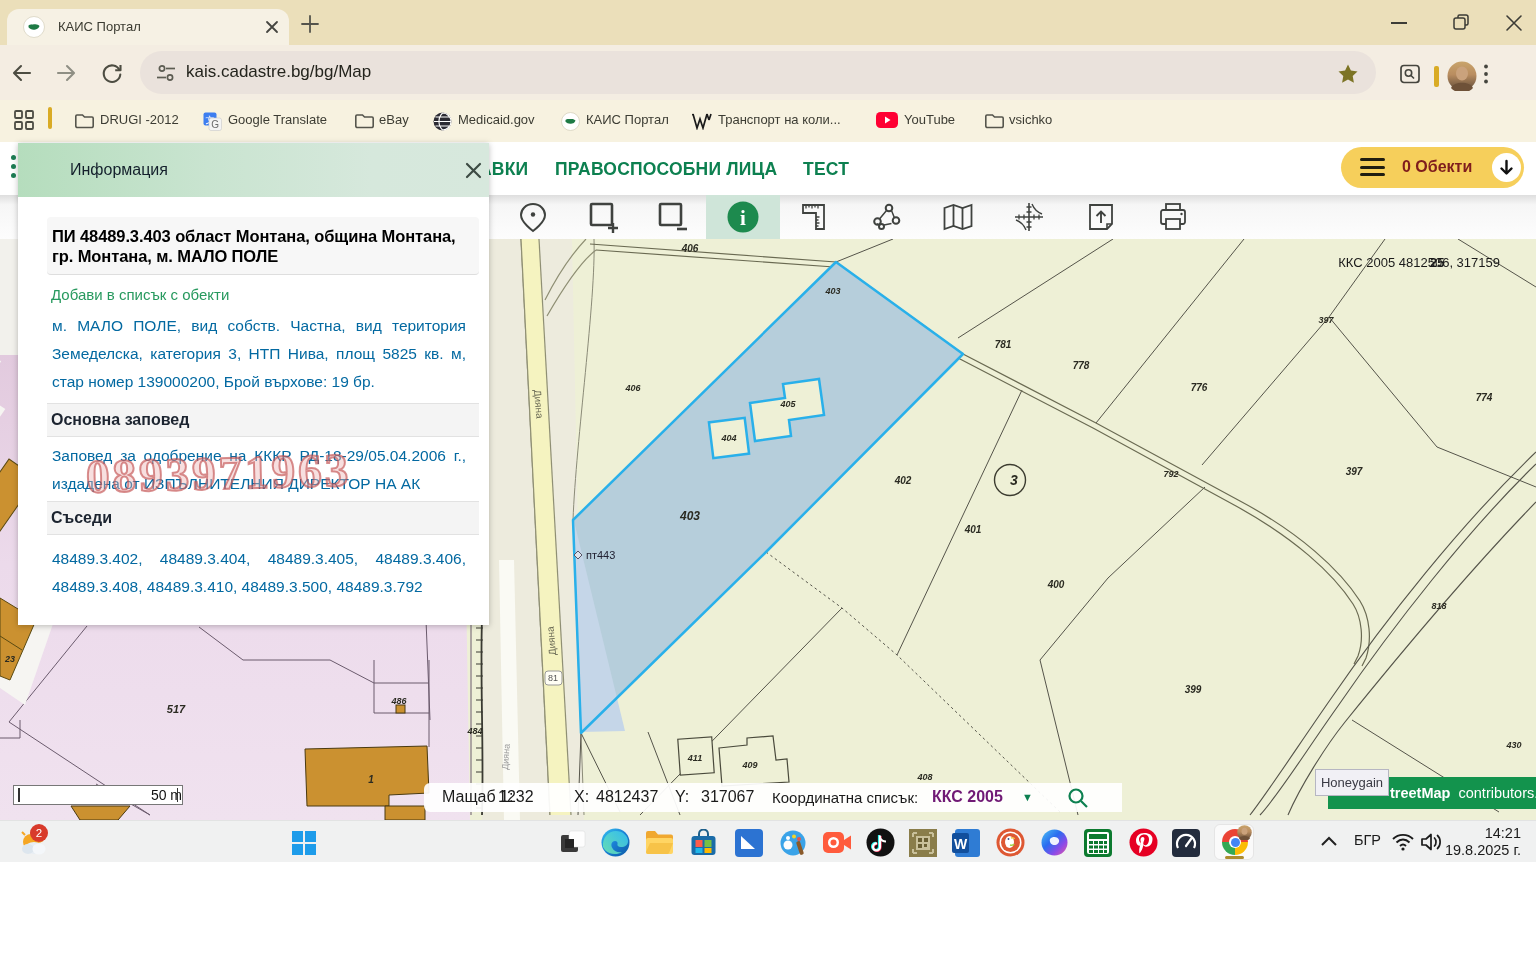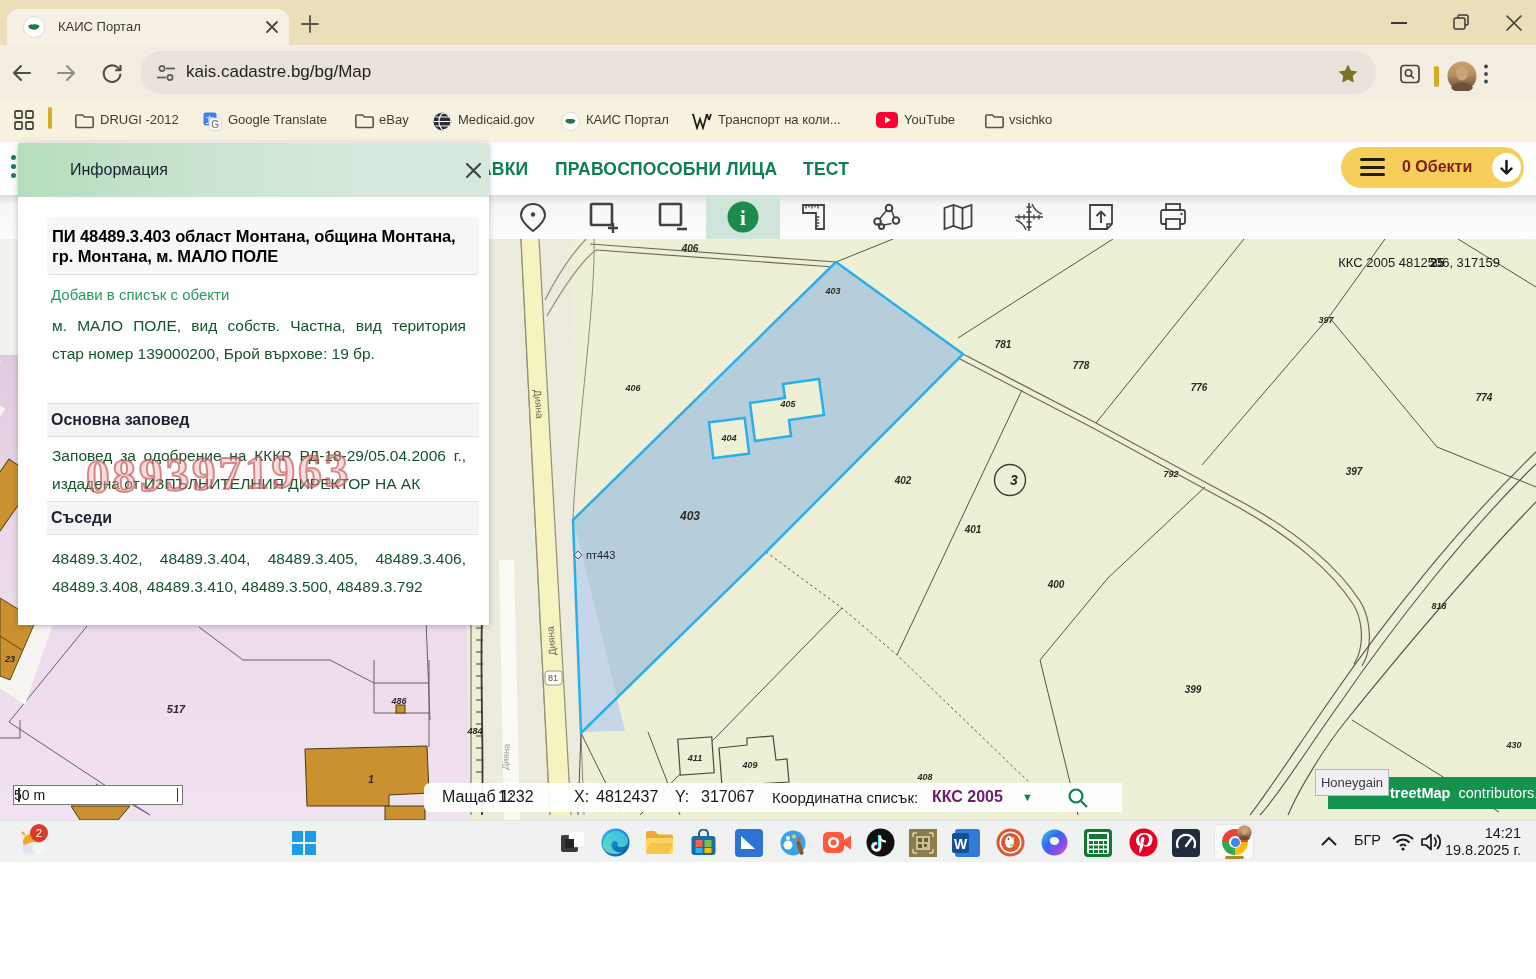--- a/index.html
+++ b/index.html
@@ -20,29 +20,29 @@
 
 #map{position:absolute;left:0;top:239px;width:1536px;height:581px;background:#eef0d6;overflow:hidden}
 
 #panel{position:absolute;left:18px;top:143px;width:471px;height:482px;background:#fff;box-shadow:0 1px 6px rgba(0,0,0,.25)}
 #phead{position:absolute;left:0;top:0;width:471px;height:54px;background:linear-gradient(90deg,#b5ddbd 0%,#c9e4d0 40%,#d6e8dc 75%,#d7e8dd 100%)}
 #phead .t{position:absolute;left:52px;top:18px;font-size:16px;color:#14202c}
 .pblock{position:absolute;left:29px;width:432px;background:#f7f7f7;border-bottom:1px solid #dedede;border-radius:4px}
 .ptitle{font-weight:bold;font-size:16.5px;color:#000000;line-height:20px;padding:9px 2px 8px 5px;letter-spacing:-0.1px}
 .phdr{font-weight:bold;font-size:16px;color:#1c2430;background:#f4f4f4;border-top:1px solid #e2e2e2;border-bottom:1px solid #e2e2e2;padding:7px 4px}
 .plink{position:absolute;left:33px;font-size:15px;color:#27995e}
-.ppara{position:absolute;left:34px;width:414px;font-size:15.5px;color:#14532d;line-height:28px}
+.ppara{position:absolute;left:34px;width:414px;font-size:15.5px;color:#0369a1;line-height:28px}
 .jl{text-align:justify;text-align-last:justify}
 #wmark{position:absolute;left:68px;top:303px;font-family:"Liberation Serif",serif;font-size:47px;font-weight:bold;letter-spacing:3px;color:rgba(236,178,178,0.42);-webkit-text-stroke:2px rgba(192,75,75,0.62);transform:rotate(-1.5deg)}
 #dots{position:absolute;left:11px;top:155px;width:8px;height:28px}
 #dots div{width:5px;height:5px;border-radius:50%;background:#1c7a52;margin-bottom:4px}
 
 #botbar{position:absolute;left:424px;top:544px;width:698px;height:29px;background:rgba(255,255,255,.93);border-radius:6px 0 0 6px;font-size:16px;color:#1a1a1a}
 #botbar span{position:absolute;top:5px;white-space:pre}
-#scalebar{position:absolute;left:13px;top:546px;width:170px;height:20px;background:#fff;border:1px solid #777;font-size:14px;color:#111;text-align:left;line-height:19px}
+#scalebar{position:absolute;left:13px;top:546px;width:170px;height:20px;background:#fff;border:1px solid #777;font-size:14px;color:#111;text-align:right;line-height:19px}
 #attrib{position:absolute;left:1328px;top:538px;width:208px;height:32px;background:#13934d;color:#fff;font-size:14.5px;line-height:32px;padding-left:62px;white-space:nowrap;overflow:hidden}
 #honeyg{position:absolute;left:1315px;top:530px;width:74px;height:27px;background:#f1f0f5;border:1px solid #b6b6c2;color:#3a3a44;font-size:13px;text-align:center;line-height:25px}
 
 #taskbar{position:absolute;left:0;top:820px;width:1536px;height:42px;background:#f0f1f1;border-top:1px solid #e2e3e3}
 #below{position:absolute;left:0;top:862px;width:1536px;height:117px;background:#fff}
 #search{position:absolute;left:330px;top:6px;width:220px;height:30px;background:#fff;border:1px solid #d8d8d8;border-radius:15px;font-size:15px;color:#3c3c3c}
 </style></head>
 <body>
 <div id="wrap">
 
@@ -405,20 +405,21 @@
         <svg style="position:absolute;left:447px;top:19px" width="17" height="17" viewBox="0 0 17 17">
           <path d="M2,2 L15,15 M15,2 L2,15" stroke="#3d4b44" stroke-width="2.2" stroke-linecap="round"></path>
         </svg>
       </div>
     <div class="pblock" style="top:74px">
         <div class="ptitle">ПИ 48489.3.403 област Монтана, община Монтана,<br>гр. Монтана, м. МАЛО ПОЛЕ</div>
       </div>
     <div class="plink" style="top:143px">Добави в списък с обекти</div>
     <div class="ppara" style="top:169px">
       <div class="jl">м. МАЛО ПОЛЕ, вид собств. Частна, вид територия</div>
+      <div class="jl">Земеделска, категория 3, НТП Нива, площ 5825 кв. м,</div>
       <div>стар номер 139000200, Брой върхове: 19 бр.</div>
     </div>
     <div class="pblock" style="top:260px;background:none;border-bottom:none">
         <div class="phdr">Основна заповед</div>
       </div>
     <div class="ppara" style="top:299px">
       <div class="jl">Заповед за одобрение на КККР РД-18-29/05.04.2006 г.,</div>
       <div>издадена от ИЗПЪЛНИТЕЛНИЯ ДИРЕКТОР НА АК</div>
     </div>
     <div class="pblock" style="top:358px;background:none;border-bottom:none">

